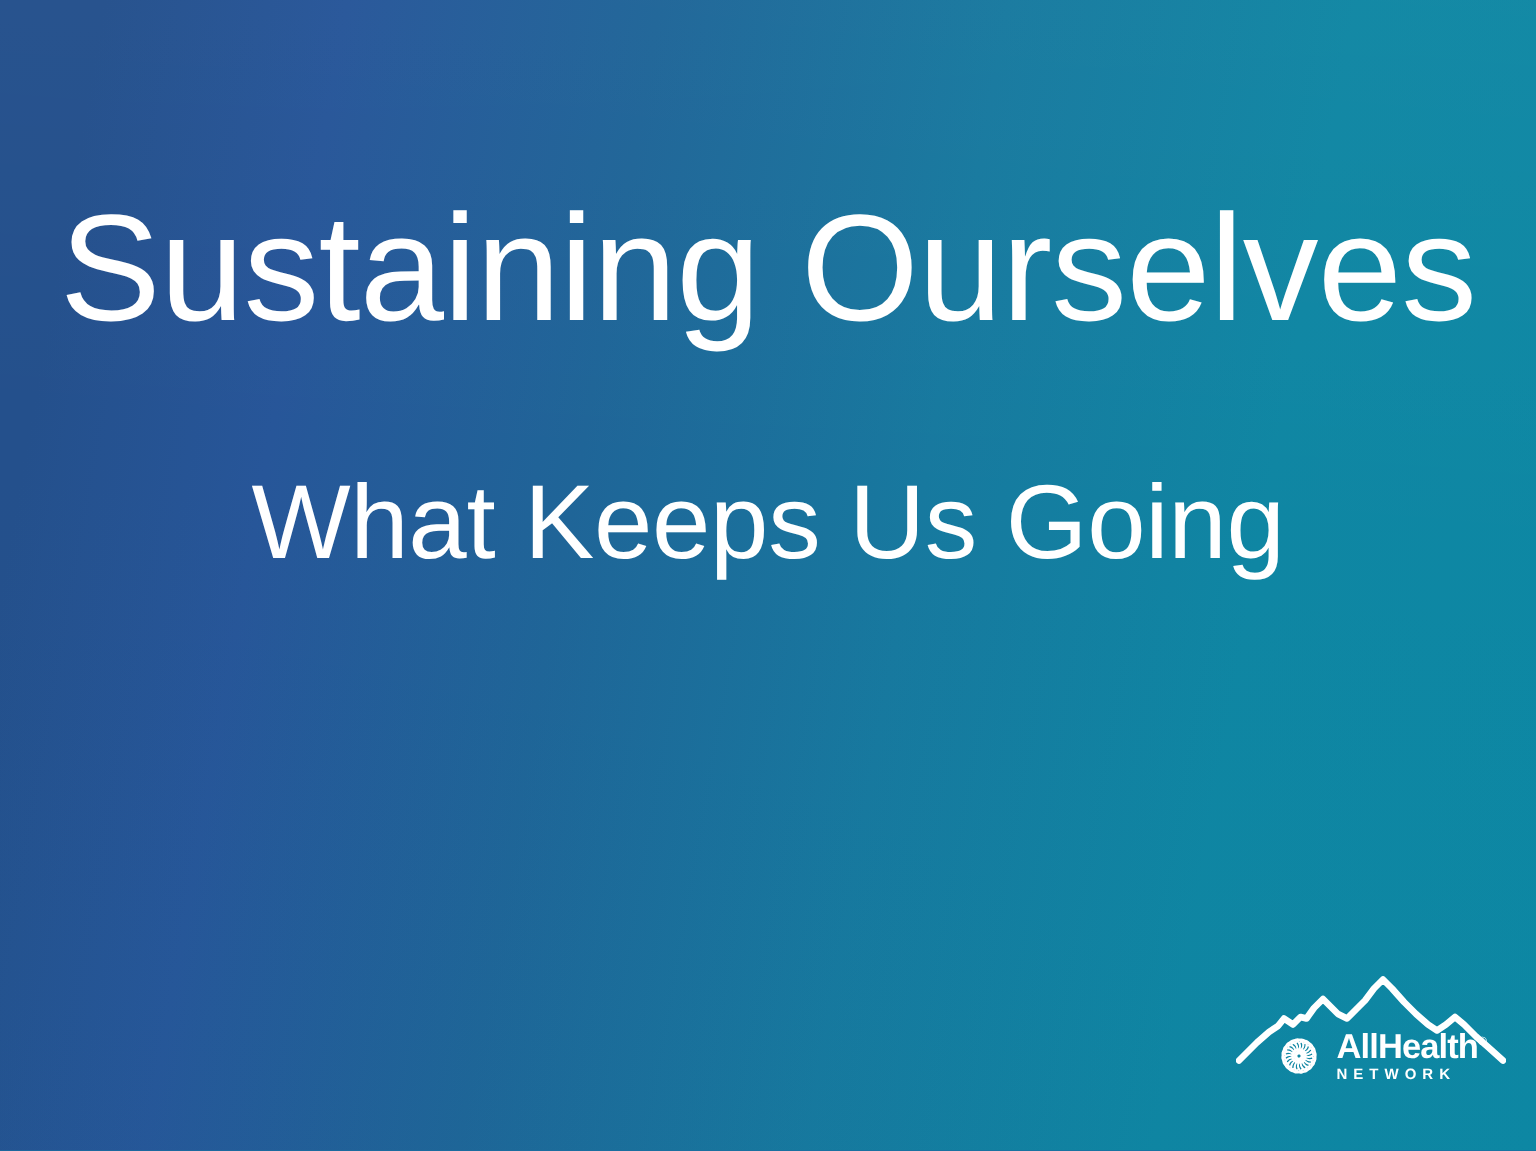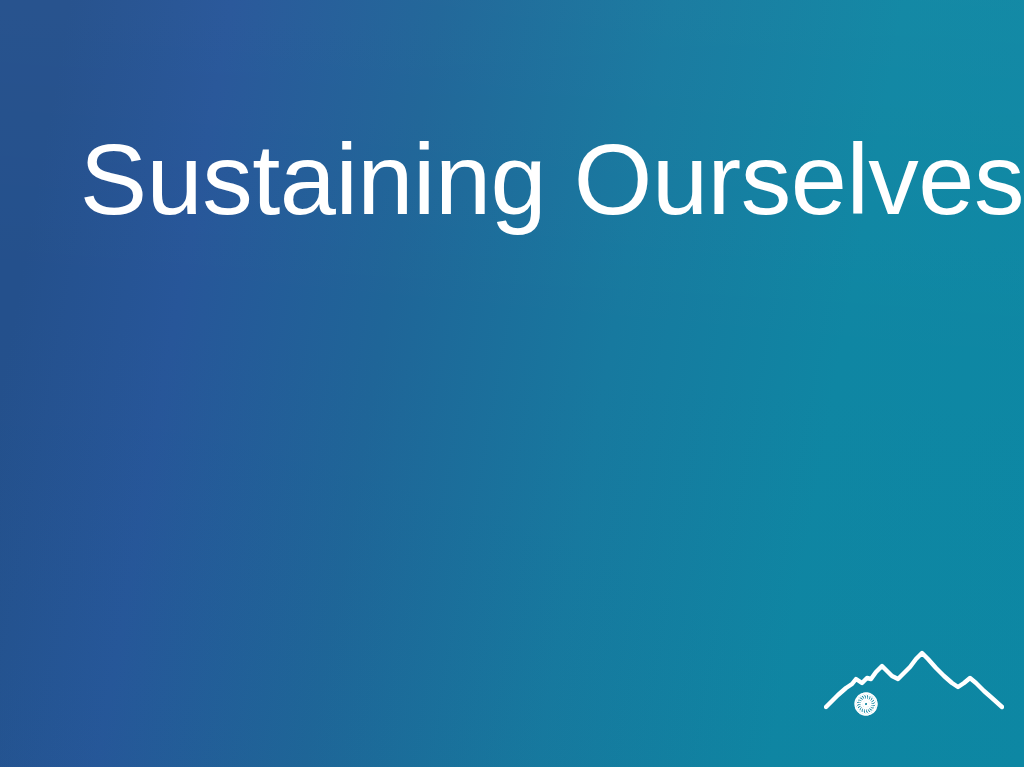--- a/index.html
+++ b/index.html
@@ -41,21 +41,20 @@
     z-index: 3;
   }
   .slide-title {
     display: block;
     color: #ffffff;
     font-size: 101px;
     font-weight: 300;
     line-height: 1.06;
     letter-spacing: -0.5px;
     white-space: nowrap;
-    text-align: right;
   }
   .subtitle-block {
     position: absolute;
     left: 0;
     top: 310px;
     width: 1024px;
     text-align: center;
     z-index: 3;
   }
   .slide-subtitle {
@@ -141,20 +140,23 @@
 </style>
 </head>
 <body>
 
 <div id="slide">
 
   <div class="title-block">
     <span class="slide-title">Sustaining Ourselves</span>
   </div>
 
+  <div class="subtitle-block">
+    <span class="slide-subtitle">What Keeps Us Going</span>
+  </div>
 
   <div class="logo">
 
     <svg class="logo-mountain" viewBox="0 0 180 60" aria-hidden="true">
       <polyline points="2,57 14,45 22,38 28,34 32,29 38,33 43,28 47,29 52,22 58,16 63,21 68,26 74,29 80,23 86,17 92,9 98,3 104,9 112,18 120,26 128,33 134,37 140,33 146,28 152,33 160,41 168,48 178,57" fill="none" stroke="#ffffff" stroke-width="4.4" stroke-linejoin="round" stroke-linecap="round"></polyline>
     </svg>
 
     <div class="logo-lockup">
 
       <svg class="logo-burst" viewBox="0 0 100 100" aria-hidden="true">
@@ -178,19 +180,23 @@
           <use href="#petals" transform="rotate(252 50 50)"></use>
           <use href="#petals" transform="rotate(270 50 50)"></use>
           <use href="#petals" transform="rotate(288 50 50)"></use>
           <use href="#petals" transform="rotate(306 50 50)"></use>
           <use href="#petals" transform="rotate(324 50 50)"></use>
           <use href="#petals" transform="rotate(342 50 50)"></use>
         </g>
         <circle cx="50" cy="50" r="11" fill="none" stroke="#ffffff" stroke-width="4"></circle>
       </svg>
 
+      <div class="logo-wordmark">
+        <span class="logo-allhealth"><span>AllHealth</span><span class="logo-reg">®</span></span>
+        <span class="logo-network">NETWORK</span>
+      </div>
 
     </div>
 
 
   </div>
 
 </div>
 
 </body></html>

